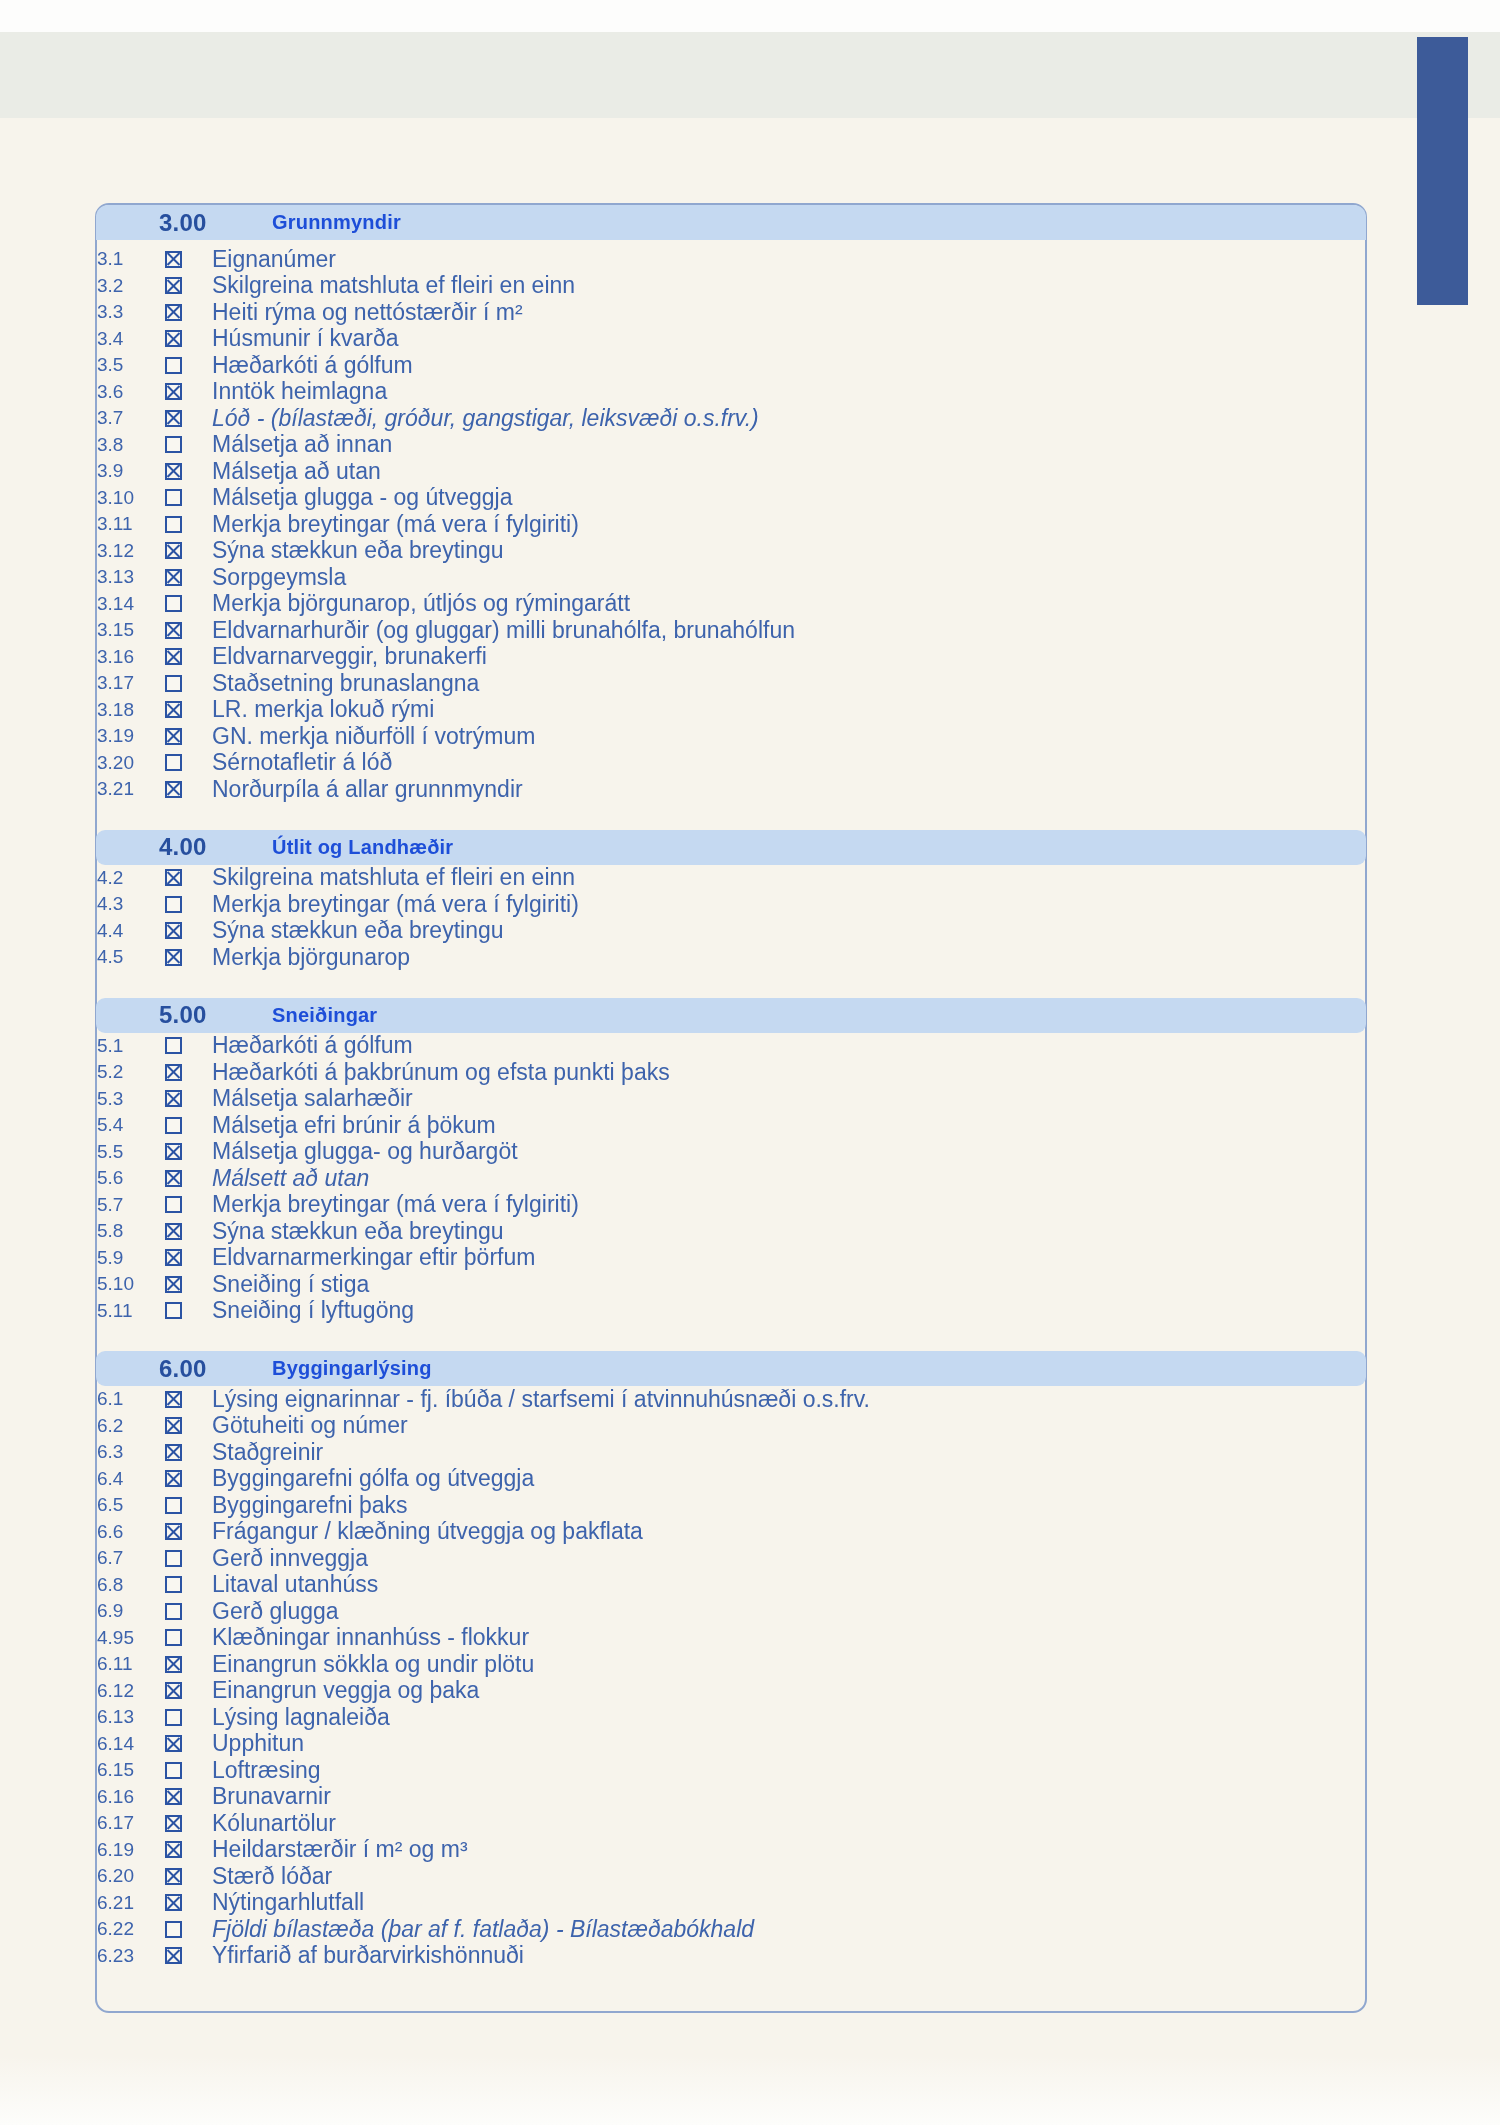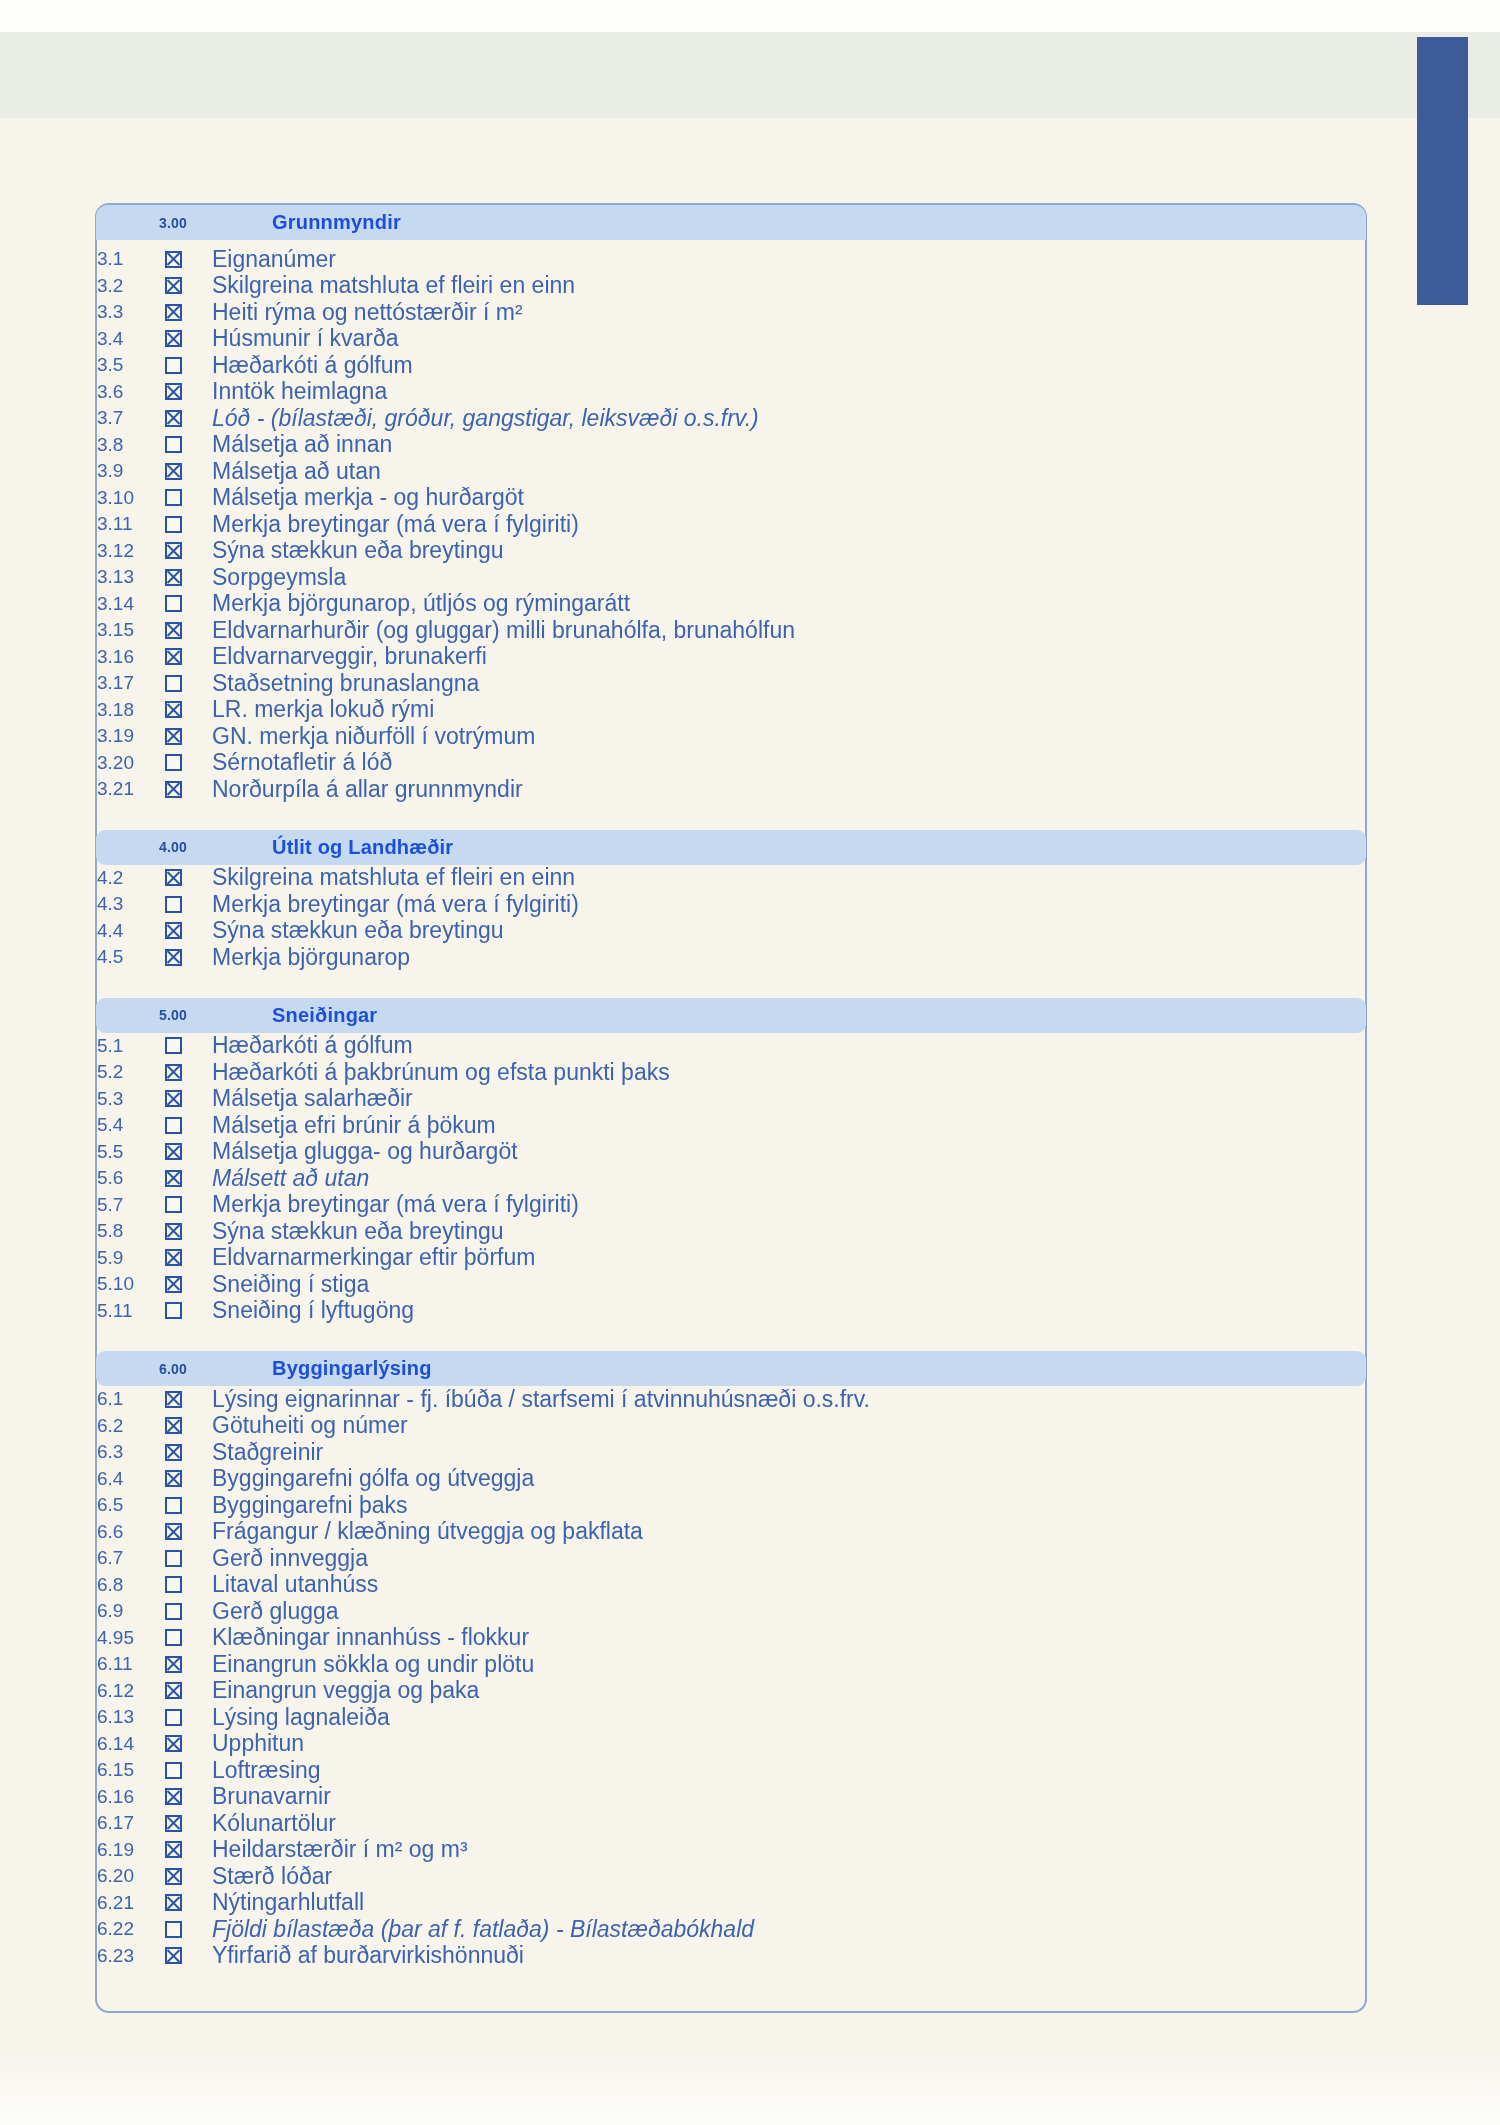--- a/index.html
+++ b/index.html
@@ -21,21 +21,21 @@
   .section{margin-top:27px;}
   .section:first-child{margin-top:0;}
   .band{
     height:35px;background:#c5d9f1;display:flex;align-items:center;
     margin:0 -1px; 
     border-radius:9px;
   }
   .section:first-child .band{border-radius:12px 12px 0 0;}
   .band .num{
     width:113px;padding-left:63px;box-sizing:content-box;
-    font-weight:bold;font-size:14px;color:#274f9e;letter-spacing:.2px;
+    font-weight:bold;font-size:24px;color:#274f9e;letter-spacing:.2px;
   }
   .band .title{font-weight:bold;font-size:20px;color:#1d4ed8;letter-spacing:.2px;}
   .section:first-child .rows{padding-top:6px;}
   .row{height:26.5px;display:flex;align-items:center;}
   .row .num{
     width:68px;flex:none;
     font-size:19px;color:#3d63ac;
   }
   .checkbox{
     position:relative;width:17px;height:17px;flex:none;
@@ -103,21 +103,21 @@
           <span class="label">Málsetja að innan</span>
         </div>
         <div class="row">
           <span class="num">3.9</span>
           <span class="checkbox checked"></span>
           <span class="label">Málsetja að utan</span>
         </div>
         <div class="row">
           <span class="num">3.10</span>
           <span class="checkbox"></span>
-          <span class="label">Málsetja merkja - og hurðargöt</span>
+          <span class="label">Málsetja glugga - og útveggja</span>
         </div>
         <div class="row">
           <span class="num">3.11</span>
           <span class="checkbox"></span>
           <span class="label">Merkja breytingar (má vera í fylgiriti)</span>
         </div>
         <div class="row">
           <span class="num">3.12</span>
           <span class="checkbox checked"></span>
           <span class="label">Sýna stækkun eða breytingu</span>

